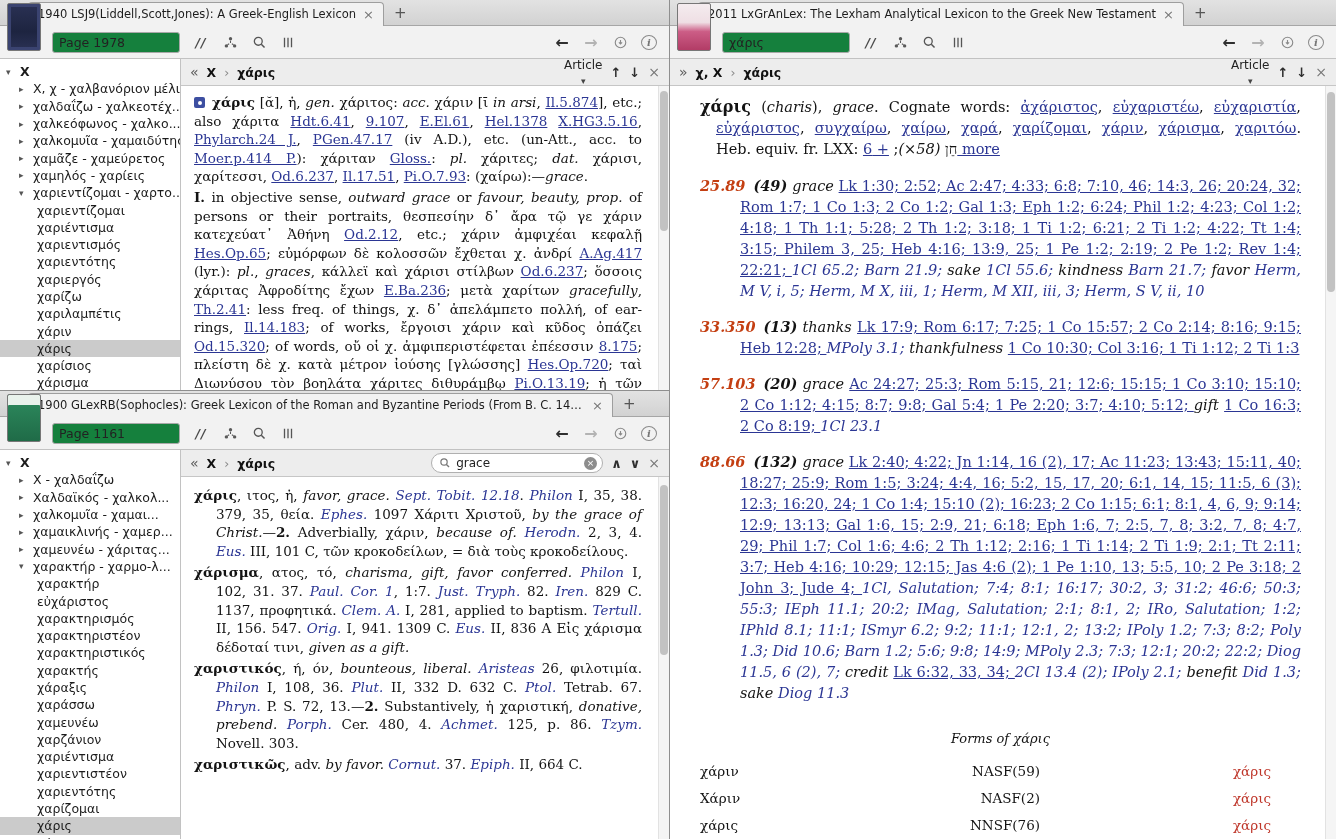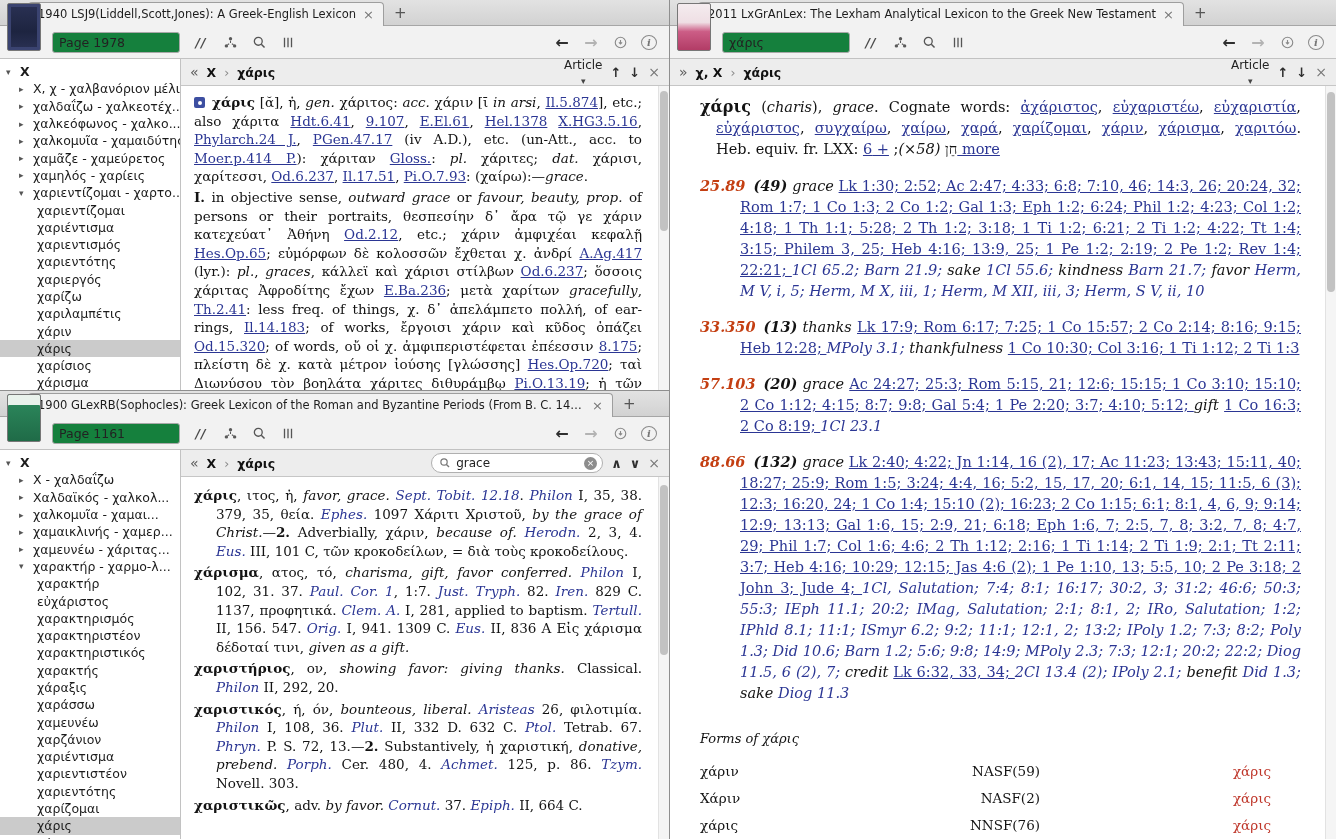--- a/index.html
+++ b/index.html
@@ -89,21 +89,21 @@
   .entry-marker::after { content:""; position:absolute; left:3.5px; top:3.5px; width:4px; height:4px;
                          background:#fff; border-radius:50%; }
   .soph-content { padding:9px 16px 0 13px; font-size:13.5px; line-height:18.6px; text-align:justify; }
   .soph-p { margin-bottom:3px; padding-left:22px; text-indent:-22px; }
 
   .lex-content { padding:10px 24px 0 30px; font-size:14.5px; line-height:21px; text-align:justify; }
   .lex-head { padding-left:16px; text-indent:-16px; margin-bottom:15px; }
   .sense { padding-left:40px; text-indent:-40px; margin-bottom:14px; }
   .s-num { color:#c43f12; font-weight:bold; font-style:italic; padding-right:8px; }
   .s-count { font-weight:bold; font-style:italic; padding-right:5px; }
-  .forms-label { font-style:italic; font-size:13px; margin:24px 0 12px; text-align:left; }
+  .forms-label { font-style:italic; font-size:13px; margin:24px 0 12px; text-align:center; }
   .forms-table { display:grid; grid-template-columns:245px 95px 1fr; row-gap:6px; font-size:13.5px;
                  padding-right:30px; text-align:left; }
   .f-parse { text-align:right; }
   .f-lemma { text-align:right; color:#bf372b; cursor:pointer; }
 
   
   .sg-n {}
   .sg-hw { font-weight:bold; }
   .sg-hwb { font-weight:bold; font-size:16px; }
   .sg-b { font-weight:bold; }
@@ -471,21 +471,20 @@
           <span class="arrow-ud">∧</span>
           <span class="arrow-ud">∨</span>
           <span class="nr-close">×</span>
         </div>
         <div class="content-outer">
           <div class="content serif soph-content">
   <p class="soph-p"><span class="sg-hw">χάρις</span><span class="sg-n">, ιτος, ἡ, </span><span class="sg-i">favor, grace.</span><span class="sg-n"> </span><span class="sg-ri">Sept.</span><span class="sg-n"> </span><span class="sg-ri">Tobit. 12.18</span><span class="sg-n">. </span><span class="sg-ri">Philon</span><span class="sg-n"> I, 35, 38. 379, 35, θεία. </span><span class="sg-ri">Ephes.</span><span class="sg-n"> 1097 Χάριτι Χριστοῦ, </span><span class="sg-i">by the grace of Christ.</span><span class="sg-n">—</span><span class="sg-b">2.</span><span class="sg-n"> Adverbially, χάριν, </span><span class="sg-i">because of.</span><span class="sg-n"> </span><span class="sg-ri">Herodn.</span><span class="sg-n"> 2, 3, 4. </span><span class="sg-ri">Eus.</span><span class="sg-n"> III, 101 C, τῶν κροκοδείλων, = διὰ τοὺς κροκοδείλους.</span></p>
 
   <p class="soph-p"><span class="sg-hw">χάρισμα</span><span class="sg-n">, ατος, τό, </span><span class="sg-i">charisma, gift, favor conferred.</span><span class="sg-n"> </span><span class="sg-ri">Philon</span><span class="sg-n"> I, 102, 31. 37. </span><span class="sg-ri">Paul.</span><span class="sg-n"> </span><span class="sg-ri">Cor. 1</span><span class="sg-n">, 1:7. </span><span class="sg-ri">Just.</span><span class="sg-n"> </span><span class="sg-ri">Tryph.</span><span class="sg-n"> 82. </span><span class="sg-ri">Iren.</span><span class="sg-n"> 829 C. 1137, προφητικά. </span><span class="sg-ri">Clem. A.</span><span class="sg-n"> I, 281, applied to baptism. </span><span class="sg-ri">Tertull.</span><span class="sg-n"> II, 156. 547. </span><span class="sg-ri">Orig.</span><span class="sg-n"> I, 941. 1309 C. </span><span class="sg-ri">Eus.</span><span class="sg-n"> II, 836 A Εἰς χάρισμα δέδοταί τινι, </span><span class="sg-i">given as a gift.</span></p>
 
-  <p class="soph-p"><span class="sg-hw">χαριστήριος</span><span class="sg-n">, ον, </span><span class="sg-i">showing favor: giving thanks.</span><span class="sg-n"> Classical. </span><span class="sg-ri">Philon</span><span class="sg-n"> II, 292, 20.</span></p>
 
   <p class="soph-p"><span class="sg-hw">χαριστικός</span><span class="sg-n">, ή, όν, </span><span class="sg-i">bounteous, liberal.</span><span class="sg-n"> </span><span class="sg-ri">Aristeas</span><span class="sg-n"> 26, φιλοτιμία. </span><span class="sg-ri">Philon</span><span class="sg-n"> I, 108, 36. </span><span class="sg-ri">Plut.</span><span class="sg-n"> II, 332 D. 632 C. </span><span class="sg-ri">Ptol.</span><span class="sg-n"> Tetrab. 67. </span><span class="sg-ri">Phryn.</span><span class="sg-n"> P. S. 72, 13.—</span><span class="sg-b">2.</span><span class="sg-n"> Substantively, ἡ χαριστική, </span><span class="sg-i">donative, prebend.</span><span class="sg-n"> </span><span class="sg-ri">Porph.</span><span class="sg-n"> Cer. 480, 4. </span><span class="sg-ri">Achmet.</span><span class="sg-n"> 125, p. 86. </span><span class="sg-ri">Tzym.</span><span class="sg-n"> Novell. 303.</span></p>
 
   <p class="soph-p"><span class="sg-hw">χαριστικῶς</span><span class="sg-n">, adv. </span><span class="sg-i">by favor.</span><span class="sg-n"> </span><span class="sg-ri">Cornut.</span><span class="sg-n"> 37. </span><span class="sg-ri">Epiph.</span><span class="sg-n"> II, 664 C.</span></p>
 </div>
           <div class="vscroll">
               <div class="vthumb" style="top:8px;height:170px;"></div>
             </div>
         </div>
       </div>

